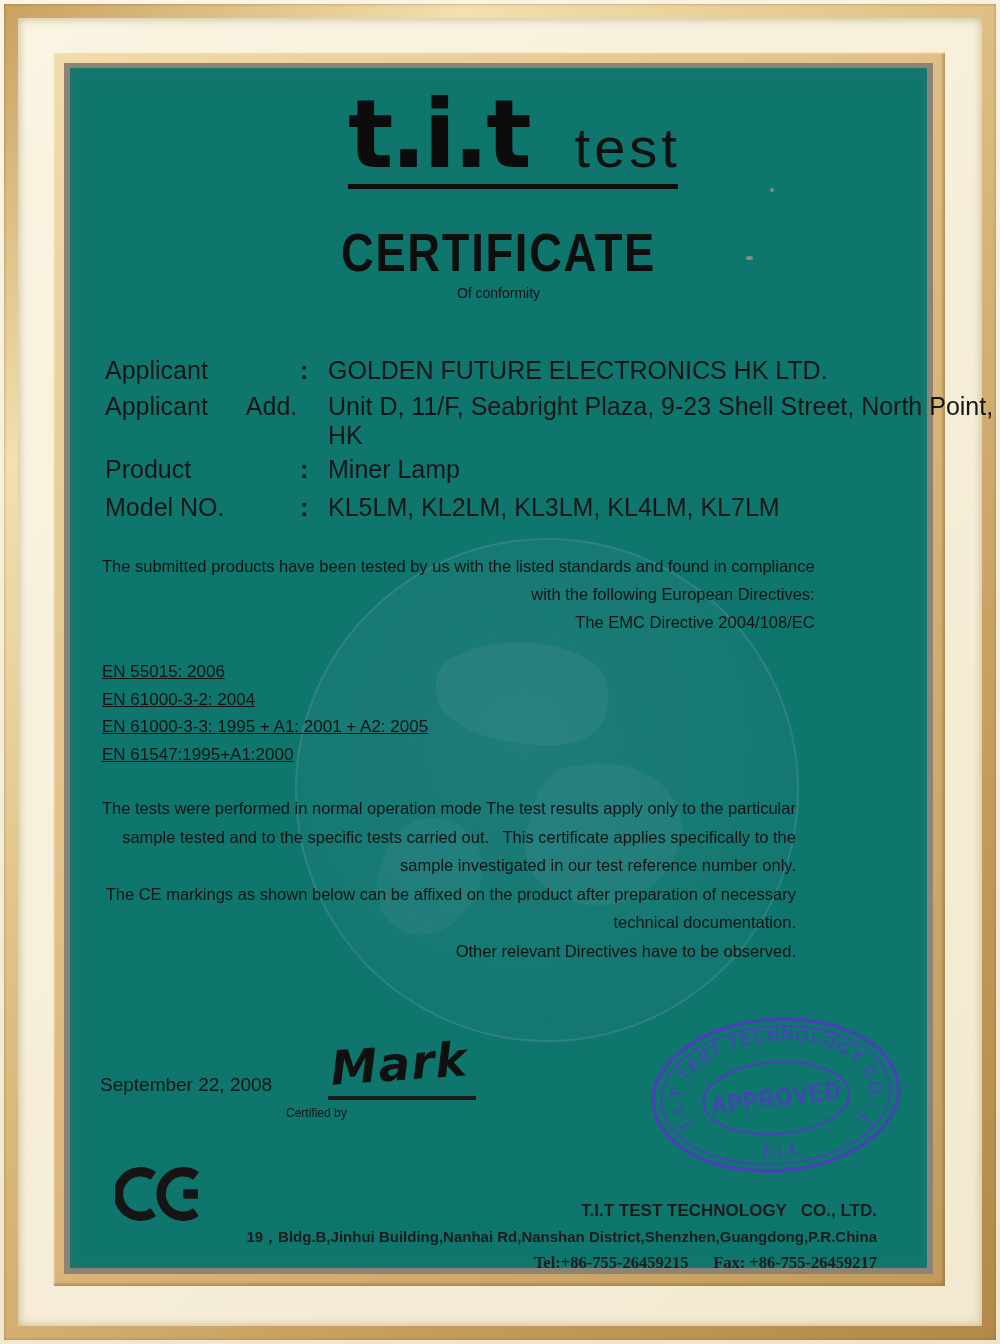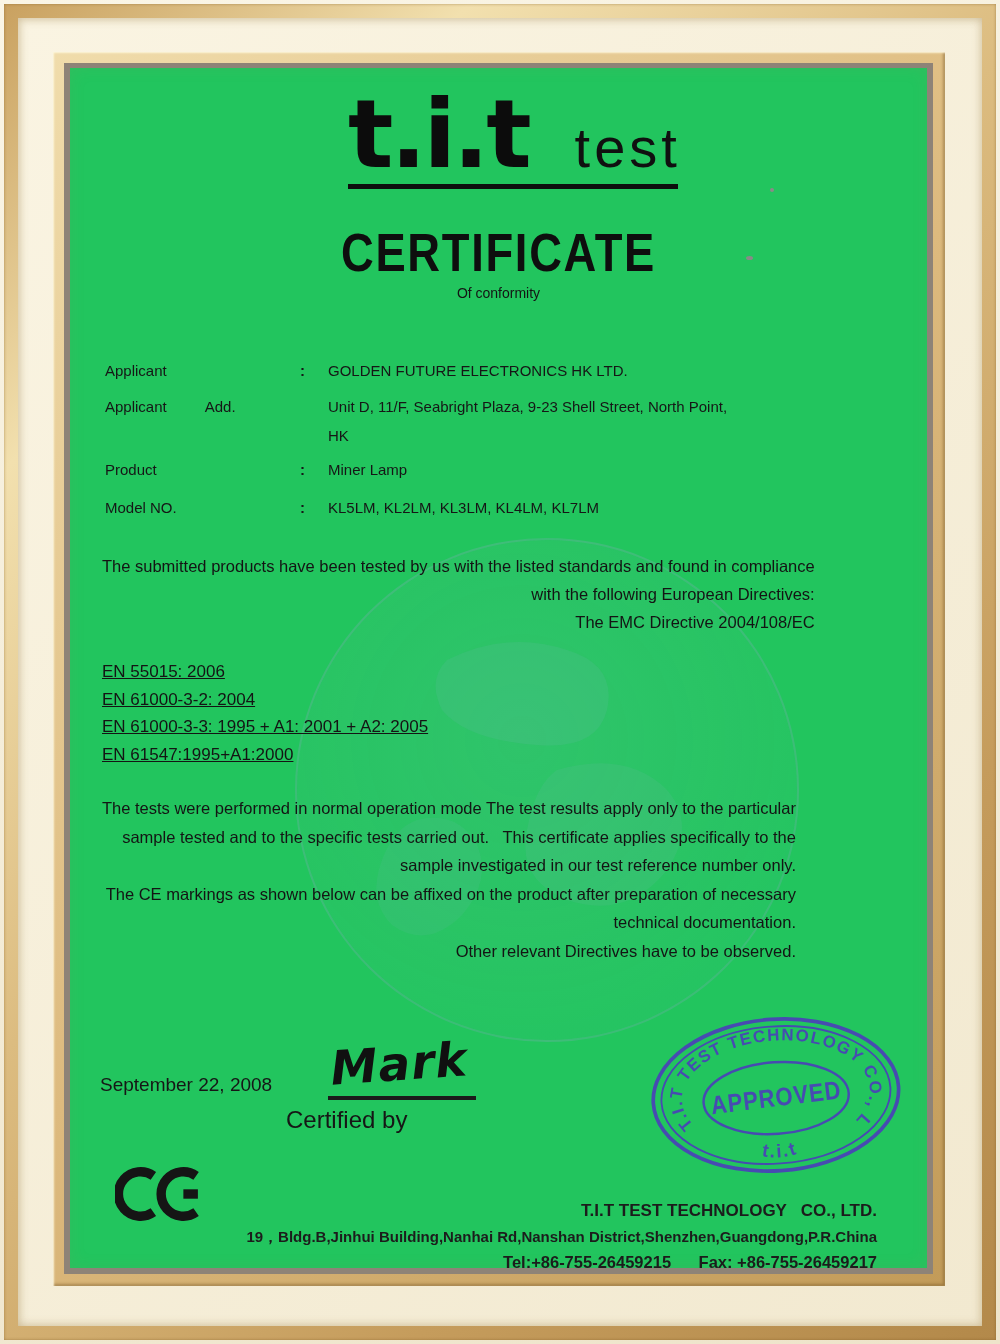--- a/index.html
+++ b/index.html
@@ -15,21 +15,21 @@
     background:linear-gradient(135deg,#c9a160 0%,#f2e0ae 20%,#dcbc80 45%,#c59c5c 75%,#b3894a 100%);
     box-shadow:inset 0 0 3px rgba(120,85,30,.55);}
   .f-mat{position:absolute;inset:18px;
     background:linear-gradient(135deg,#faf4e2,#f2e9d0);
     box-shadow:inset 2px 2px 8px rgba(150,120,60,.30), inset -2px -2px 8px rgba(150,120,60,.22);}
   .f-gold2{position:absolute;inset:52px 55px 58px 53px;
     background:linear-gradient(135deg,#f0dcab,#ddba7e 50%,#c29b59);
     box-shadow:inset 1px 1px 2px rgba(255,250,225,.9), inset -2px -2px 3px rgba(110,80,30,.45);}
   .f-line{position:absolute;inset:63px 67px 70px 64px;background:#8e8377;}
   .paper{position:absolute;left:70px;top:68px;width:857px;height:1200px;
-    background:#22c55e;box-shadow:inset 0 0 16px rgba(160,140,100,.13);}
+    background:#0f766e;box-shadow:inset 0 0 16px rgba(160,140,100,.13);}
 
   
   .globe{position:absolute;left:225px;top:470px;width:500px;height:500px;border-radius:50%;
     border:2px solid rgba(140,162,198,.22);
     background:radial-gradient(circle at 45% 40%, rgba(168,188,220,.10), rgba(168,188,220,.03) 72%);
     z-index:0;}
   .globe svg{position:absolute;inset:0;}
 
   
   .content{position:absolute;inset:0;z-index:1;}
@@ -39,43 +39,43 @@
   .logo-row{position:absolute;left:278px;top:14px;display:flex;align-items:baseline;gap:46px;}
   .brand{font-family:"DejaVu Sans",sans-serif;font-weight:900;font-size:95px;letter-spacing:-3px;line-height:1.1;color:#0c0c0c;}
   .brand-suffix{font-family:"Liberation Sans",sans-serif;font-weight:400;font-size:56px;letter-spacing:4px;line-height:1;color:#101010;}
   .logo-underline{position:absolute;left:278px;top:116px;width:330px;height:5px;background:#0e0e0e;}
 
   .title{top:153px;font-size:54px;font-weight:700;letter-spacing:2px;color:#0e0e0e;transform:scaleX(.84);}
   .subtitle{top:217px;font-size:14px;color:#141414;}
   .registration{top:235px;font-size:22px;color:#141414;transform:translateX(48px);}
 
   .field-row{position:absolute;left:35px;width:800px;display:grid;grid-template-columns:195px 28px 1fr;
-    font-size:15px;line-height:29px;white-space:nowrap;}
+    font-size:25px;line-height:29px;white-space:nowrap;}
   .field-label{display:flex;}
   .field-label .lbl2{margin-left:38px;}
   .field-colon{font-weight:600;}
   .para{position:absolute;left:32px;font-size:16.5px;line-height:28px;color:#141414;text-align:right;}
   .para div{white-space:pre;}
   .standards{position:absolute;left:32px;font-size:17px;line-height:27.5px;color:#141414;}
   .standards div{white-space:pre;}
 
   .sig-date{left:30px;top:1006px;font-size:19px;}
   .sig-name{left:244px;top:968px;width:170px;text-align:center;
     font-family:"DejaVu Sans",sans-serif;font-style:italic;font-weight:600;font-size:47px;
     transform:rotate(-4deg);letter-spacing:1px;color:#101010;}
   .sig-line{left:258px;top:1028px;width:148px;height:4px;background:#1b1b1b;}
-  .sig-caption{left:216px;top:1038px;font-size:24px;}
+  .sig-caption{left:216px;top:1038px;font-size:12px;}
 
   .stamp{left:578px;top:946px;width:256px;height:164px;transform:rotate(-4deg);opacity:.93;z-index:2;}
   .ce{left:45px;top:1094px;}
 
   .footer{position:absolute;right:50px;top:1133px;text-align:right;font-weight:700;color:#1c1c1c;}
   .footer .f1{font-size:17px;white-space:pre;}
   .footer .f2{font-size:15px;margin-top:7px;white-space:pre;}
-  .footer .f3{font-size:16.5px;margin-top:6px;white-space:pre;}
+  .footer .f3{font-size:16.5px;margin-top:6px;white-space:pre;font-family:Liberation Serif, serif;}
 
   .speck{position:absolute;background:#8a8a88;border-radius:50%;}
 </style>
 </head>
 <body>
 
 <div class="f-outer"></div>
 <div class="f-gold1"></div>
 <div class="f-mat"></div>
 <div class="f-gold2"></div>

